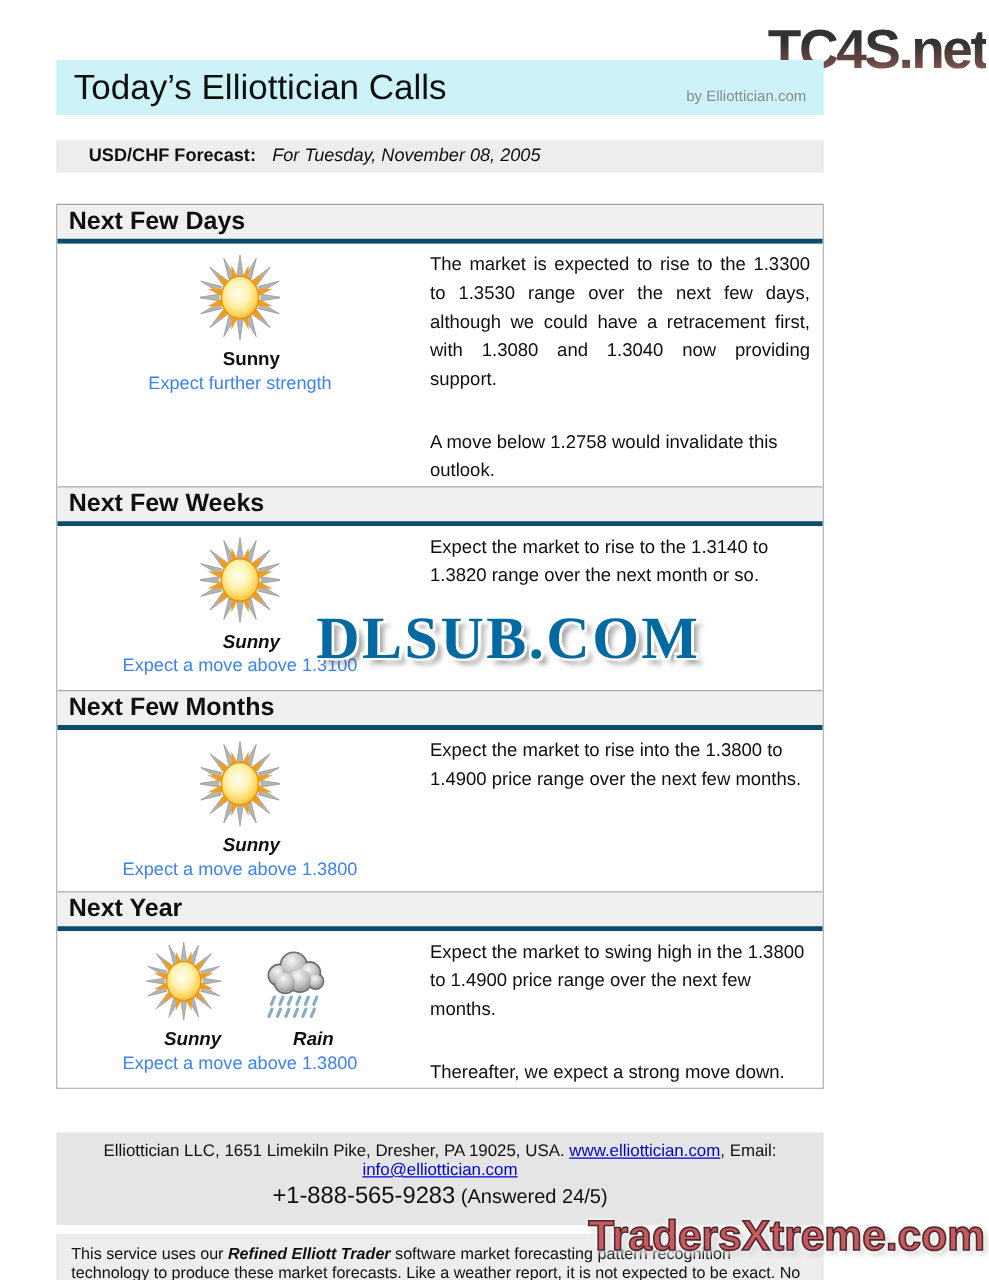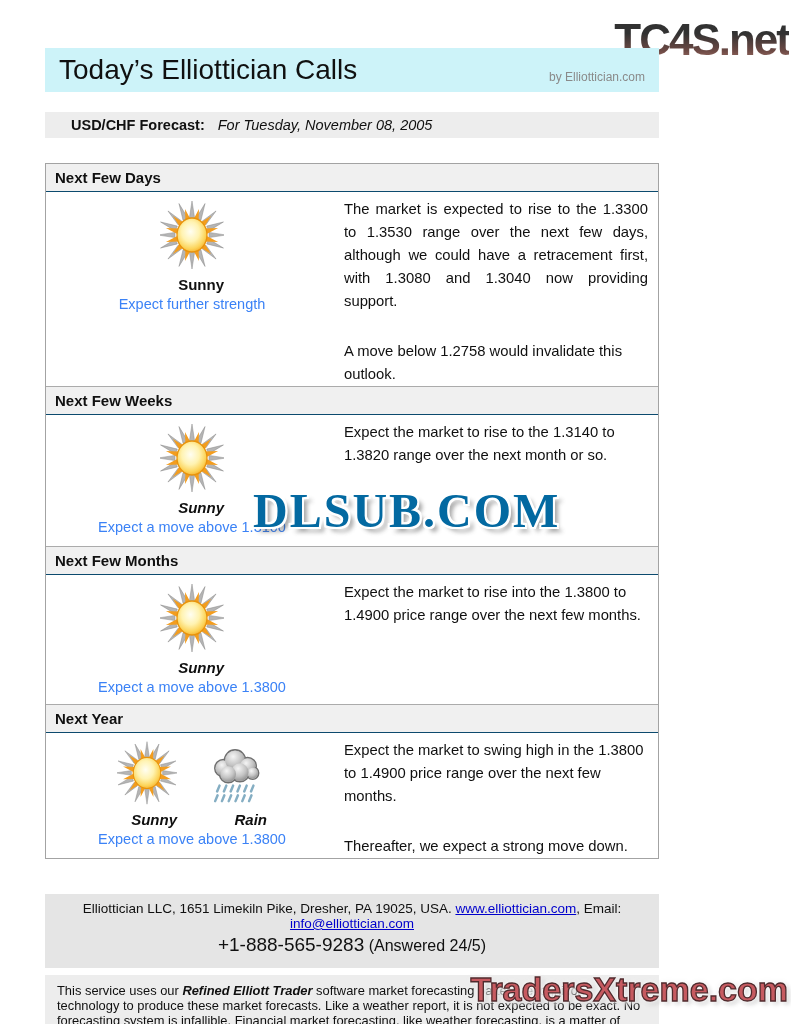--- a/index.html
+++ b/index.html
@@ -26,22 +26,22 @@
   .title{font-size:28px;color:#101010;padding-left:14px;}
   .byline{font-size:12px;color:#8a8a8a;padding-right:14px;padding-top:14px;}
 
   
   .forecast-bar{margin-top:20px;background:#ededed;height:26px;display:flex;align-items:center;padding-left:26px;font-size:14.5px;color:#101010;}
   .fb-label{font-weight:bold;}
   .fb-date{font-style:italic;margin-left:13px;}
 
   
   .ftable{margin-top:25px;border:1px solid #a3a3a3;}
-  .sec-header{background:#f0f0f0;border-bottom:1px solid #0c4a6e;height:27px;line-height:27px;
-              padding-left:9px;font-weight:bold;font-size:15px;color:#101010;}
+  .sec-header{background:#f0f0f0;border-bottom:4px solid #0c4a6e;height:27px;line-height:27px;
+              padding-left:9px;font-weight:bold;font-size:20px;color:#101010;}
   .sec-header.mid{border-top:1px solid #ababab;}
   .sec-body{display:flex;background:#fff;}
   .icon-col{width:292px;text-align:center;padding-top:5px;}
   .icons-row{display:flex;justify-content:center;align-items:flex-end;}
   .icon-unit{display:flex;flex-direction:column;align-items:flex-end;margin:0 14px;}
   .w-label{font-weight:bold;font-size:15px;color:#101010;margin-top:5px;}
   .italic .w-label{font-style:italic;}
   .expectation{font-size:14.5px;color:#3b82f6;margin-top:3px;}
   .text-col{flex:1;padding:6px 10px 0 6px;font-size:14.8px;line-height:23px;color:#101010;}
   .text-col p{margin:0;}

